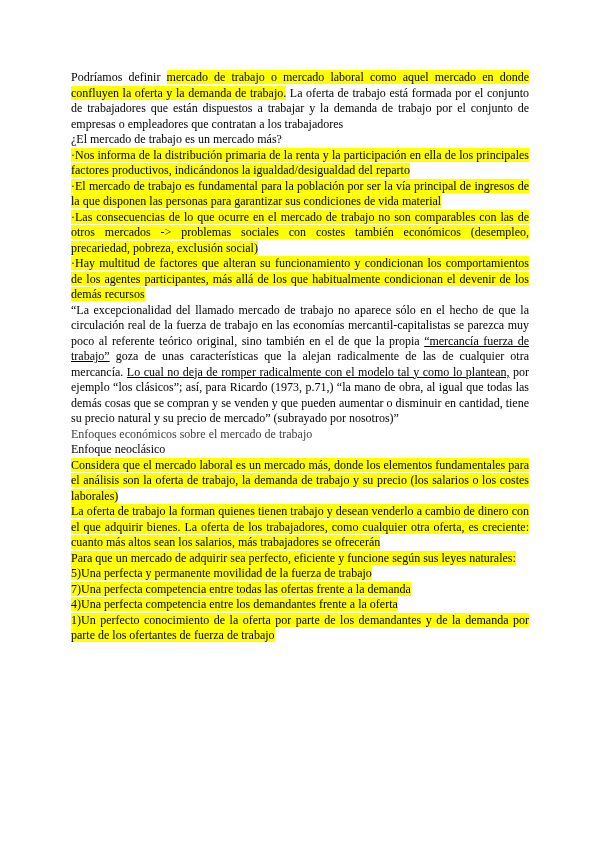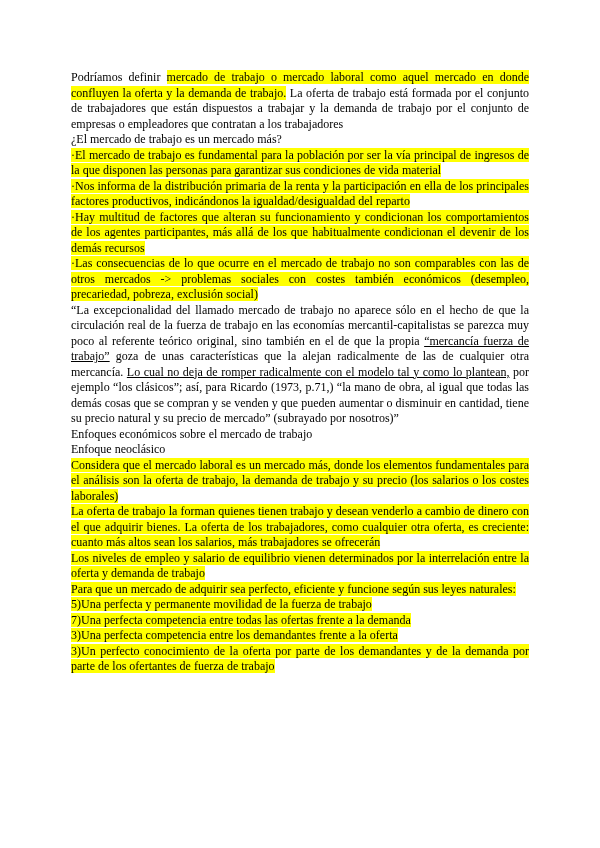--- a/index.html
+++ b/index.html
@@ -26,59 +26,58 @@
   }
   .hl { background-color: #ffff00; }
   .heading {
     font-weight: bold;
     text-align: left;
   }
   .center { text-align: center; }
   .red-heading {
     text-align: center;
     font-weight: bold;
-    color: #000000;
+    color: #404040;
   }
   .ul { text-decoration: underline; }
 </style>
 </head>
 <body>
 
 <div class="page">
 
   <p><span>Podríamos definir </span><span class="hl">mercado de trabajo o mercado laboral como aquel mercado en donde confluyen la oferta y la demanda de trabajo.</span><span> La oferta de trabajo está formada por el conjunto de trabajadores que están dispuestos a trabajar y la demanda de trabajo por el conjunto de empresas o empleadores que contratan a los trabajadores</span></p>
 
   <h2 class="heading">¿El mercado de trabajo es un mercado más?</h2>
 
 
+  <p><span class="hl">·Nos informa de la distribución primaria de la renta y la participación en ella de los principales factores productivos, indicándonos la igualdad/desigualdad del reparto</span></p>
+
   <p><span class="hl">·El mercado de trabajo es fundamental para la población por ser la vía principal de ingresos de la que disponen las personas para garantizar sus condiciones de vida material</span></p>
 
-  <p><span class="hl">·Nos informa de la distribución primaria de la renta y la participación en ella de los principales factores productivos, indicándonos la igualdad/desigualdad del reparto</span></p>
+  <p><span class="hl">·Las consecuencias de lo que ocurre en el mercado de trabajo no son comparables con las de otros mercados -&gt; problemas sociales con costes también económicos (desempleo, precariedad, pobreza, exclusión social)</span></p>
 
   <p><span class="hl">·Hay multitud de factores que alteran su funcionamiento y condicionan los comportamientos de los agentes participantes, más allá de los que habitualmente condicionan el devenir de los demás recursos</span></p>
-
-  <p><span class="hl">·Las consecuencias de lo que ocurre en el mercado de trabajo no son comparables con las de otros mercados -&gt; problemas sociales con costes también económicos (desempleo, precariedad, pobreza, exclusión social)</span></p>
 
 
   <p><span>“La excepcionalidad del llamado mercado de trabajo no aparece sólo en el hecho de que la circulación real de la fuerza de trabajo en las economías mercantil-capitalistas se parezca muy poco al referente teórico original, sino también en el de que la propia </span><span class="ul">“mercancía fuerza de trabajo”</span><span> goza de unas características que la alejan radicalmente de las de cualquier otra mercancía. </span><span class="ul">Lo cual no deja de romper radicalmente con el modelo tal y como lo plantean,</span><span> por ejemplo “los clásicos”; así, para Ricardo (1973, p.71,) “la mano de obra, al igual que todas las demás cosas que se compran y se venden y que pueden aumentar o disminuir en cantidad, tiene su precio natural y su precio de mercado” (subrayado por nosotros)”</span></p>
 
   <p class="red-heading">Enfoques económicos sobre el mercado de trabajo</p>
 
   <h2 class="heading">Enfoque neoclásico</h2>
 
   <p><span class="hl">Considera que el mercado laboral es un mercado más, donde los elementos fundamentales para el análisis son la oferta de trabajo, la demanda de trabajo y su precio (los salarios o los costes laborales)</span></p>
 
 
   <p><span class="hl">La oferta de trabajo la forman quienes tienen trabajo y desean venderlo a cambio de dinero con el que adquirir bienes. La oferta de los trabajadores, como cualquier otra oferta, es creciente: cuanto más altos sean los salarios, más trabajadores se ofrecerán</span></p>
 
-  <p><span class="hl">Los niveles de empleo y salario de equilibrio vienen determinados por la interrelación entre la oferta y demanda de trabajo</span></p>
 
   <p><span class="hl">Para que un mercado de adquirir sea perfecto, eficiente y funcione según sus leyes naturales:</span></p>
 
   <p><span class="hl">5)Una perfecta y permanente movilidad de la fuerza de trabajo</span></p>
 
   <p><span class="hl">7)Una perfecta competencia entre todas las ofertas frente a la demanda</span></p>
 
-  <p><span class="hl">3)Una perfecta competencia entre los demandantes frente a la oferta</span></p>
+  <p><span class="hl">4)Una perfecta competencia entre los demandantes frente a la oferta</span></p>
 
-  <p><span class="hl">3)Un perfecto conocimiento de la oferta por parte de los demandantes y de la demanda por parte de los ofertantes de fuerza de trabajo</span></p>
+  <p><span class="hl">1)Un perfecto conocimiento de la oferta por parte de los demandantes y de la demanda por parte de los ofertantes de fuerza de trabajo</span></p>
 
 </div>
 
 </body></html>

